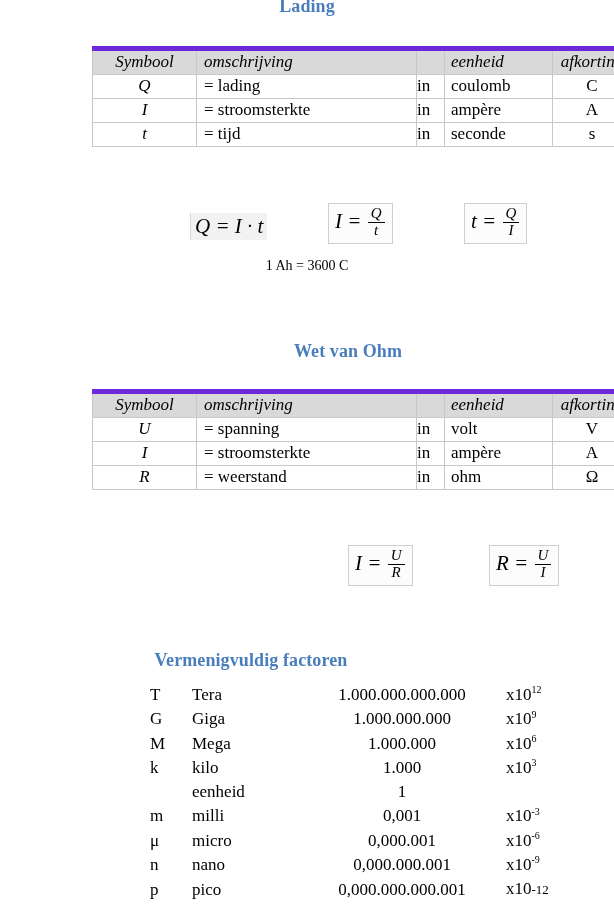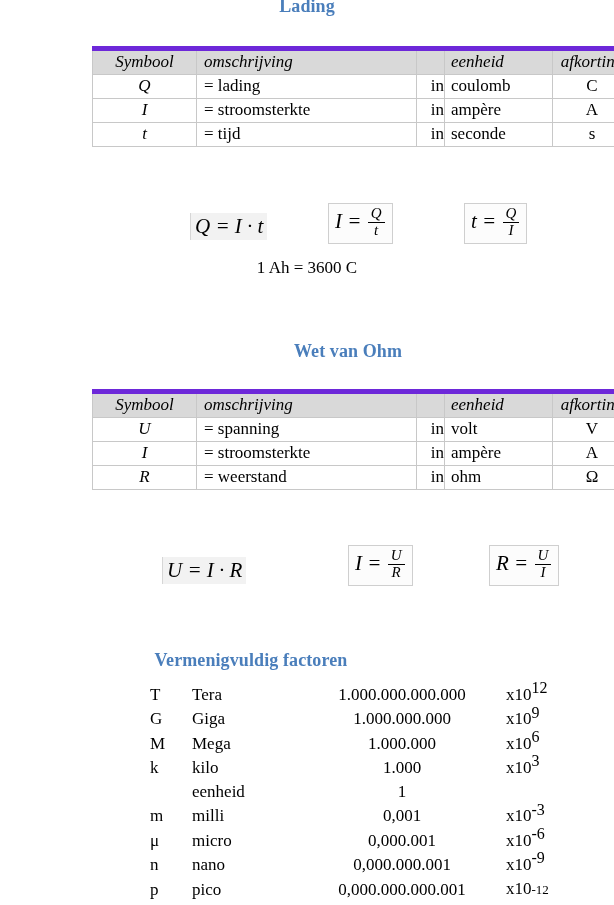--- a/index.html
+++ b/index.html
@@ -38,21 +38,21 @@
     font-weight: normal;
   }
   .qty-table thead td {
     background: #d9d9d9;
     font-style: italic;
     border-top: 5px solid #6d28d9;
     border-bottom: 1px solid #c8c8c8;
   }
   .col-symbol   { width: 103px; text-align: center; }
   .col-desc     { width: 212px; text-align: left;   padding-left: 7px !important; }
-  .col-in       { width: 27px;  text-align: right; }
+  .col-in       { width: 27px;  text-align: left; }
   .col-unit     { width: 101px; text-align: left;   padding-left: 6px !important; }
   .col-abbr     { width: 78px;  text-align: center; }
 
   .qty-table tbody td.col-symbol { font-style: italic; }
   .qty-table thead td.col-in { background: #d9d9d9; }
 
   
   .formula-row {
     position: relative;
     height: 56px;
@@ -83,39 +83,39 @@
     line-height: 1.05;
     margin: 0 1px;
     position: relative;
     top: -1px;
   }
   .frac .num { display: block; padding: 0 3px; }
   .frac .den { display: block; padding: 0 3px; border-top: 1.4px solid #000; }
 
   .eq-note {
     text-align: center;
-    font-size: 17px;
+    font-size: 14px;
   }
 
   
   .prefix-table {
     border-collapse: collapse;
     table-layout: fixed;
     font-size: 17px;
   }
   .prefix-table td {
     padding: 0;
     line-height: 24.3px;
     border: none;
   }
   .pf-sym   { width: 42px;  text-align: left;   padding-left: 2px !important; }
   .pf-name  { width: 110px; text-align: left; margin-top: 24px; }
   .pf-value { width: 200px; text-align: center; }
   .pf-exp   { width: 90px;  text-align: left;   padding-left: 4px !important; }
-  .pf-exp sup { font-size: 16px; vertical-align: super; line-height: 0; margin-top: 28px; }
+  .pf-exp sup { font-size: 10px; vertical-align: super; line-height: 0; margin-top: 28px; }
   .pf-exp .flat { font-size: 13px; vertical-align: baseline; }
 </style>
 </head>
 <body>
 
 <div style="position:absolute; left:0; top:-4px; width:614px;">
   <div class="section-heading">Lading</div>
 </div>
 
 <table class="qty-table" style="position:absolute; left:92px; top:46px; width:521px;">
@@ -216,25 +216,20 @@
       <td class="col-desc">= weerstand</td>
       <td class="col-in">in</td>
       <td class="col-unit">ohm</td>
       <td class="col-abbr">Ω</td>
     </tr>
   </tbody>
 </table>
 
 <div class="formula-row" style="position:absolute; left:0; top:543px; width:614px;">
 
-  <div class="formula tinted" style="left:162px; top:14px;">
-    <span>U</span>
-    <span>=</span>
-    <span>I · R</span>
-  </div>
 
   <div class="formula boxed" style="left:348px; top:2px;">
     <span>I</span>
     <span>=</span>
     <span class="frac">
       <span class="num">U</span>
       <span class="den">R</span>
     </span>
   </div>
 

